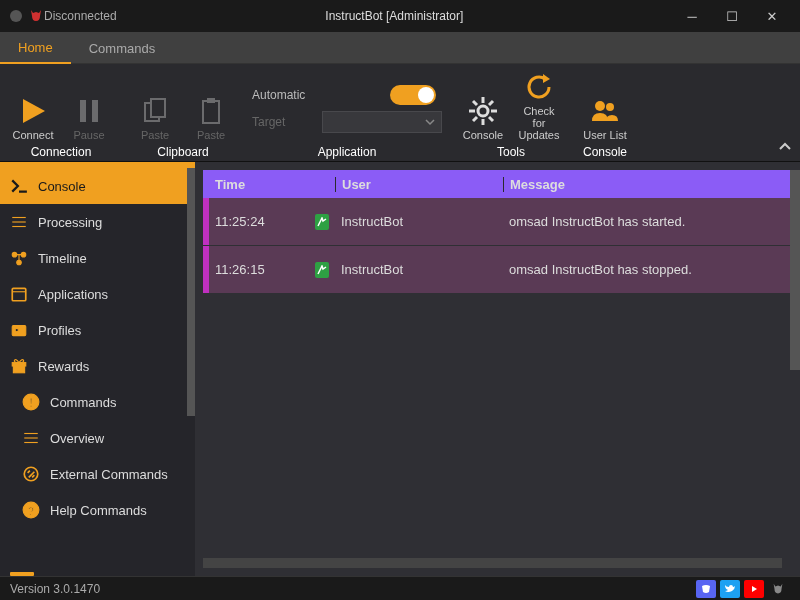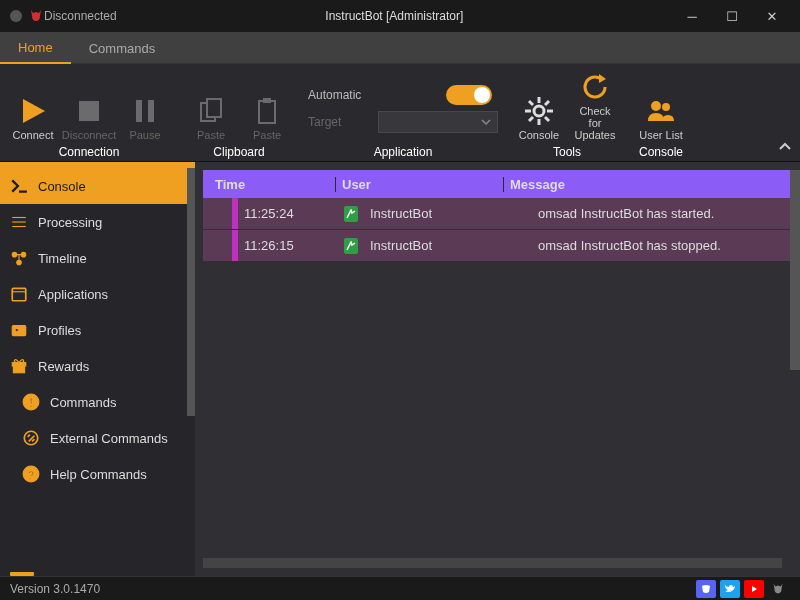--- a/index.html
+++ b/index.html
@@ -46,21 +46,21 @@
 .sidebar-bottom-accent { position: absolute; bottom: 0; left: 10px; width: 24px; height: 4px; background: #f0a020; border-radius: 1px;}
 
 .content { flex: 1; background: #2f2f34; display: flex; flex-direction: column; position: relative; }
 .table-head { display: flex; background: #8b5cf6; height: 28px; align-items: center; font-weight: 600; color: #ddd; font-size: 13px; margin: 8px 8px 0 8px;}
 .col-handle { width: 6px; }
 .col-icon { width: 20px; }
 .col-time { width: 106px; padding-left: 6px; }
 .col-user { width: 168px; padding-left: 6px; border-left: 1px solid #2a2a2e;}
 .col-msg { flex: 1; padding-left: 6px; border-left: 1px solid #2a2a2e;}
 .table-body { margin: 0 8px; }
-.row { display: flex; align-items: center; height: 32px; background: #5a3a55; color: #ddd; font-size: 13px; border-bottom: 1px solid #2f2f34; padding-left: 29px;}
+.row { display: flex; align-items: center; height: 48px; background: #5a3a55; color: #ddd; font-size: 13px; border-bottom: 1px solid #2f2f34;}
 .row .handle { width: 6px; height: 100%; background: #c030c0; }
 .row .icon-cell { width: 20px; display:flex; justify-content:center;}
 .row .user-icon { width: 16px; height: 16px; background: #2ea043; display: inline-flex; align-items:center; justify-content:center; margin-right: 6px; border-radius:2px;}
 .content-scroll { position: absolute; right: 0; top: 8px; width: 10px; height: 200px; background: #555; }
 .content-hscroll { position: absolute; bottom: 8px; left: 8px; right: 18px; height: 10px; background: #444; }
 
 .statusbar { height: 24px; background: #1a1a1a; border-top: 1px solid #333; display: flex; align-items: center; padding: 0 10px; font-size: 12px; color: #aaa; }
 .statusbar .spacer { flex: 1; }
 .status-icon { width: 20px; height: 18px; margin: 0 2px; cursor: pointer; display:inline-flex; align-items:center; justify-content:center; border-radius:2px;}
 .discord { background:#5865F2; }
@@ -95,26 +95,20 @@
 </div>
 
 <div class="ribbon">
   <div class="ribbon-group">
     <div class="group-body">
       <div class="ribbon-btn">
         <svg viewBox="0 0 32 32">
             <path d="M6 4 L28 16 L6 28 Z" fill="#f0a020"></path>
           </svg>
         <span>Connect</span>
-      </div>
-      <div class="ribbon-btn disabled">
-        <svg viewBox="0 0 32 32">
-            <rect x="6" y="6" width="20" height="20" fill="#ccc"></rect>
-          </svg>
-        <span>Disconnect</span>
       </div>
       <div class="ribbon-btn disabled">
         <svg viewBox="0 0 32 32">
             <rect x="7" y="5" width="6" height="22" fill="#ccc"></rect>
             <rect x="19" y="5" width="6" height="22" fill="#ccc"></rect>
           </svg>
         <span>Pause</span>
       </div>
     </div>
     <div class="group-label">Connection</div>
@@ -273,20 +267,30 @@
           <span>Rewards</span>
         </div>
         <div class="side-item indent">
           <span class="icon">
             <svg width="18" height="18" viewBox="0 0 16 16" style="color:#f0a020" stroke="#f0a020" fill="#f0a020">
               <circle cx="8" cy="8" r="7" fill="currentColor"></circle>
               <text x="8" y="12" text-anchor="middle" font-size="11" fill="#25252a" font-weight="bold">!</text>
             </svg>
           </span>
           <span>Commands</span>
+        </div>
+        <div class="side-item indent">
+          <span class="icon">
+            <svg width="18" height="18" viewBox="0 0 16 16" style="color:#f0a020" stroke="#f0a020" fill="#f0a020">
+              <line x1="2" y1="4" x2="14" y2="4"></line>
+              <line x1="2" y1="8" x2="14" y2="8"></line>
+              <line x1="2" y1="12" x2="14" y2="12"></line>
+            </svg>
+          </span>
+          <span>Overview</span>
         </div>
         <div class="side-item indent">
           <span class="icon">
             <svg width="18" height="18" viewBox="0 0 16 16" style="color:#f0a020" stroke="#f0a020" fill="#f0a020">
               <circle cx="8" cy="8" r="6" fill="none" stroke="currentColor" stroke-width="1.5"></circle>
               <path d="M6 11 L11 6 M5 7 L7 5 M9 11 L11 9" stroke="currentColor" stroke-width="1.5"></path>
             </svg>
           </span>
           <span>External Commands</span>
         </div>

